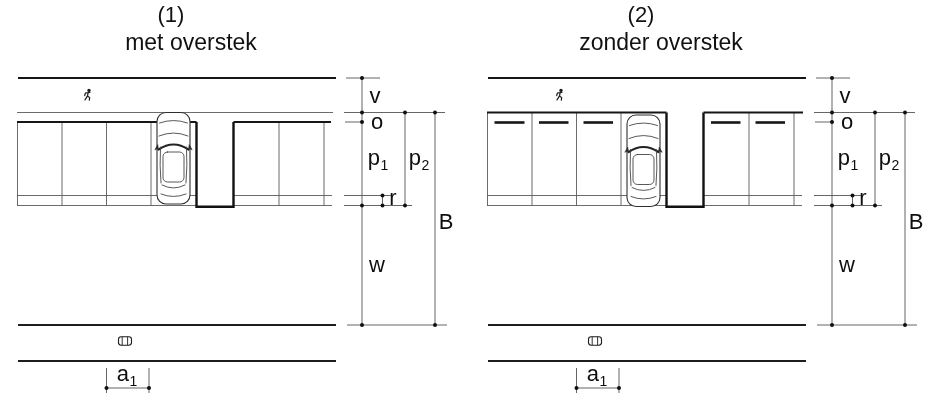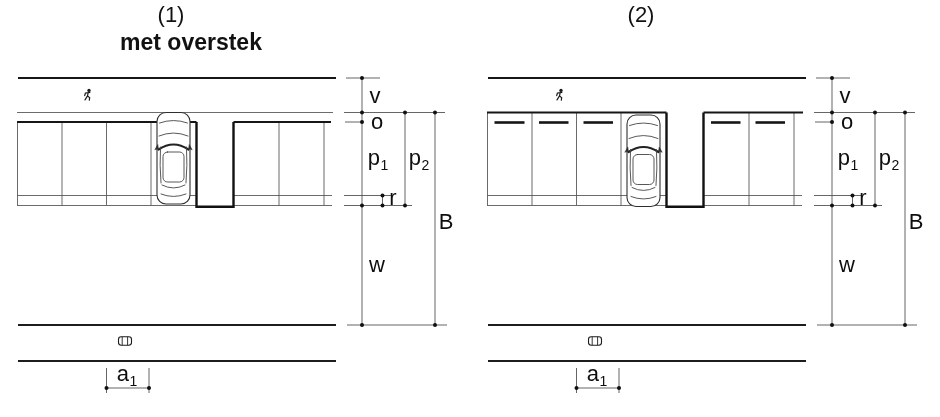--- a/index.html
+++ b/index.html
@@ -3,21 +3,21 @@
 <meta charset="utf-8">
 <style>
   html,body{margin:0;padding:0;background:#fff;}
   .stage{position:relative;width:940px;height:417px;background:#fff;overflow:hidden;
          font-family:"Liberation Sans","DejaVu Sans",sans-serif;color:#111;}
   .panel{position:absolute;top:0;width:470px;height:417px;}
   .panel svg{position:absolute;left:0;top:0;}
   .panel-header{position:absolute;top:1px;left:171px;transform:translateX(-50%);
                 text-align:center;white-space:nowrap;}
   .panel-num{font-size:22px;line-height:28px;font-weight:500;}
-  .panel-title{font-size:23px;line-height:27px;font-weight:700;margin-left:40px;}
+  .panel-title{font-size:23px;line-height:27px;font-weight:400;margin-left:40px;}
   .dim-label{position:absolute;transform:translate(-50%,-50%);font-size:22px;
              font-weight:500;color:#0e0e0e;white-space:nowrap;line-height:1;}
   .sb{font-size:14px;vertical-align:-5px;margin-left:0.5px;}
   
   .ln-thick{stroke:#161616;stroke-width:2.2;fill:none;}
   .ln-road{stroke:#1d1d1d;stroke-width:2;fill:none;}
   .ln-thin{stroke:#5a5a5a;stroke-width:0.9;fill:none;}
   .ln-dim{stroke:#4a4a4a;stroke-width:0.85;fill:none;}
   .ln-bar{stroke:#161616;stroke-width:2.6;fill:none;}
   .notch{stroke:#111;stroke-width:2.4;fill:#fff;}
@@ -138,20 +138,21 @@
     <span class="dim-label" style="left:419px;top:159px"><span>p</span><span class="sb">2</span></span>
     <span class="dim-label" style="left:393px;top:198px">r</span>
     <span class="dim-label" style="left:446px;top:222px">B</span>
     <span class="dim-label" style="left:377px;top:265px">w</span>
     <span class="dim-label" style="left:127px;top:375px"><span>a</span><span class="sb">1</span></span>
   </section>
 
   <section class="panel" style="left:470px">
     <div class="panel-header">
       <div class="panel-num">(2)</div>
+      <div class="panel-title">zonder overstek</div>
     </div>
 
     <svg width="470" height="417" viewBox="0 0 470 417">
 
       <g>
         <line class="ln-thin" x1="17" y1="195.5" x2="196.5" y2="195.5"></line>
         <line class="ln-thin" x1="233.5" y1="195.5" x2="332" y2="195.5"></line>
         <line class="ln-thin" x1="17" y1="205.5" x2="196.5" y2="205.5"></line>
         <line class="ln-thin" x1="233.5" y1="205.5" x2="332" y2="205.5"></line>
       </g>

